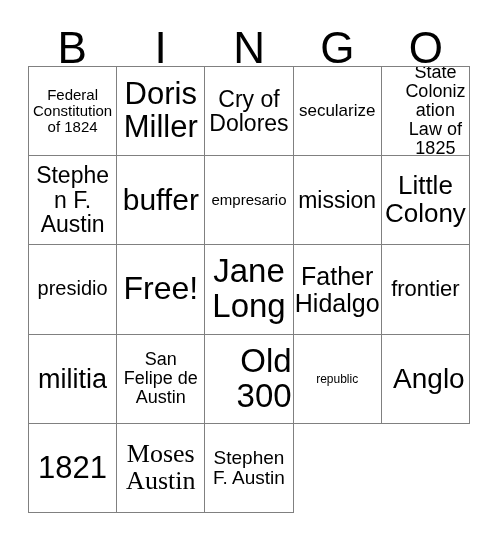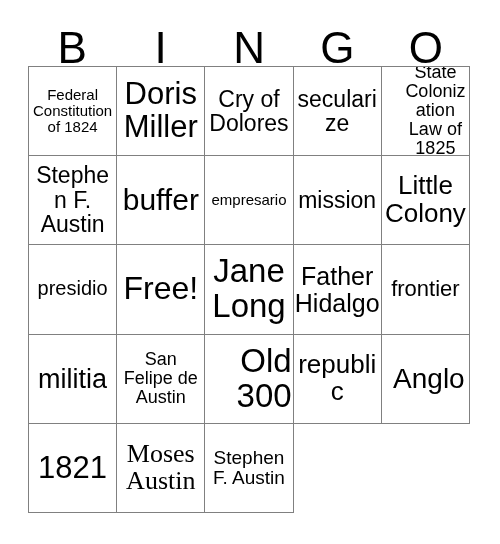--- a/index.html
+++ b/index.html
@@ -108,21 +108,21 @@
       <div class="cell">
         <div class="cell-text" style="font-size: 15px;">Federal Constitution of 1824</div>
       </div>
       <div class="cell">
         <div class="cell-text" style="font-size: 31px;">Doris Miller</div>
       </div>
       <div class="cell">
         <div class="cell-text" style="font-size: 23px;">Cry of Dolores</div>
       </div>
       <div class="cell">
-        <div class="cell-text" style="font-size: 23px;">secularize</div>
+        <div class="cell-text" style="font-size: 17px;">secularize</div>
       </div>
       <div class="cell">
         <div class="cell-text" style="font-size: 18px; padding-left: 20px;">State Colonization Law of 1825</div>
       </div>
       <div class="cell">
         <div class="cell-text" style="font-size: 23px;">Stephen F. Austin</div>
       </div>
       <div class="cell">
         <div class="cell-text" style="font-size: 30px;">buffer</div>
       </div>
@@ -153,21 +153,21 @@
       <div class="cell">
         <div class="cell-text" style="font-size: 27px;">militia</div>
       </div>
       <div class="cell">
         <div class="cell-text" style="font-size: 18px;">San Felipe de Austin</div>
       </div>
       <div class="cell">
         <div class="cell-text" style="font-size: 33px; text-align: right;">Old 300</div>
       </div>
       <div class="cell">
-        <div class="cell-text" style="font-size: 26px;">republic</div>
+        <div class="cell-text" style="font-size: 12px;">republic</div>
       </div>
       <div class="cell">
         <div class="cell-text" style="font-size: 28px; padding-left: 7px;">Anglo</div>
       </div>
       <div class="cell">
         <div class="cell-text" style="font-size: 31px;">1821</div>
       </div>
       <div class="cell">
         <div class="cell-text" style="font-size: 26px; font-family: Liberation Serif, serif;">Moses Austin</div>
       </div>

